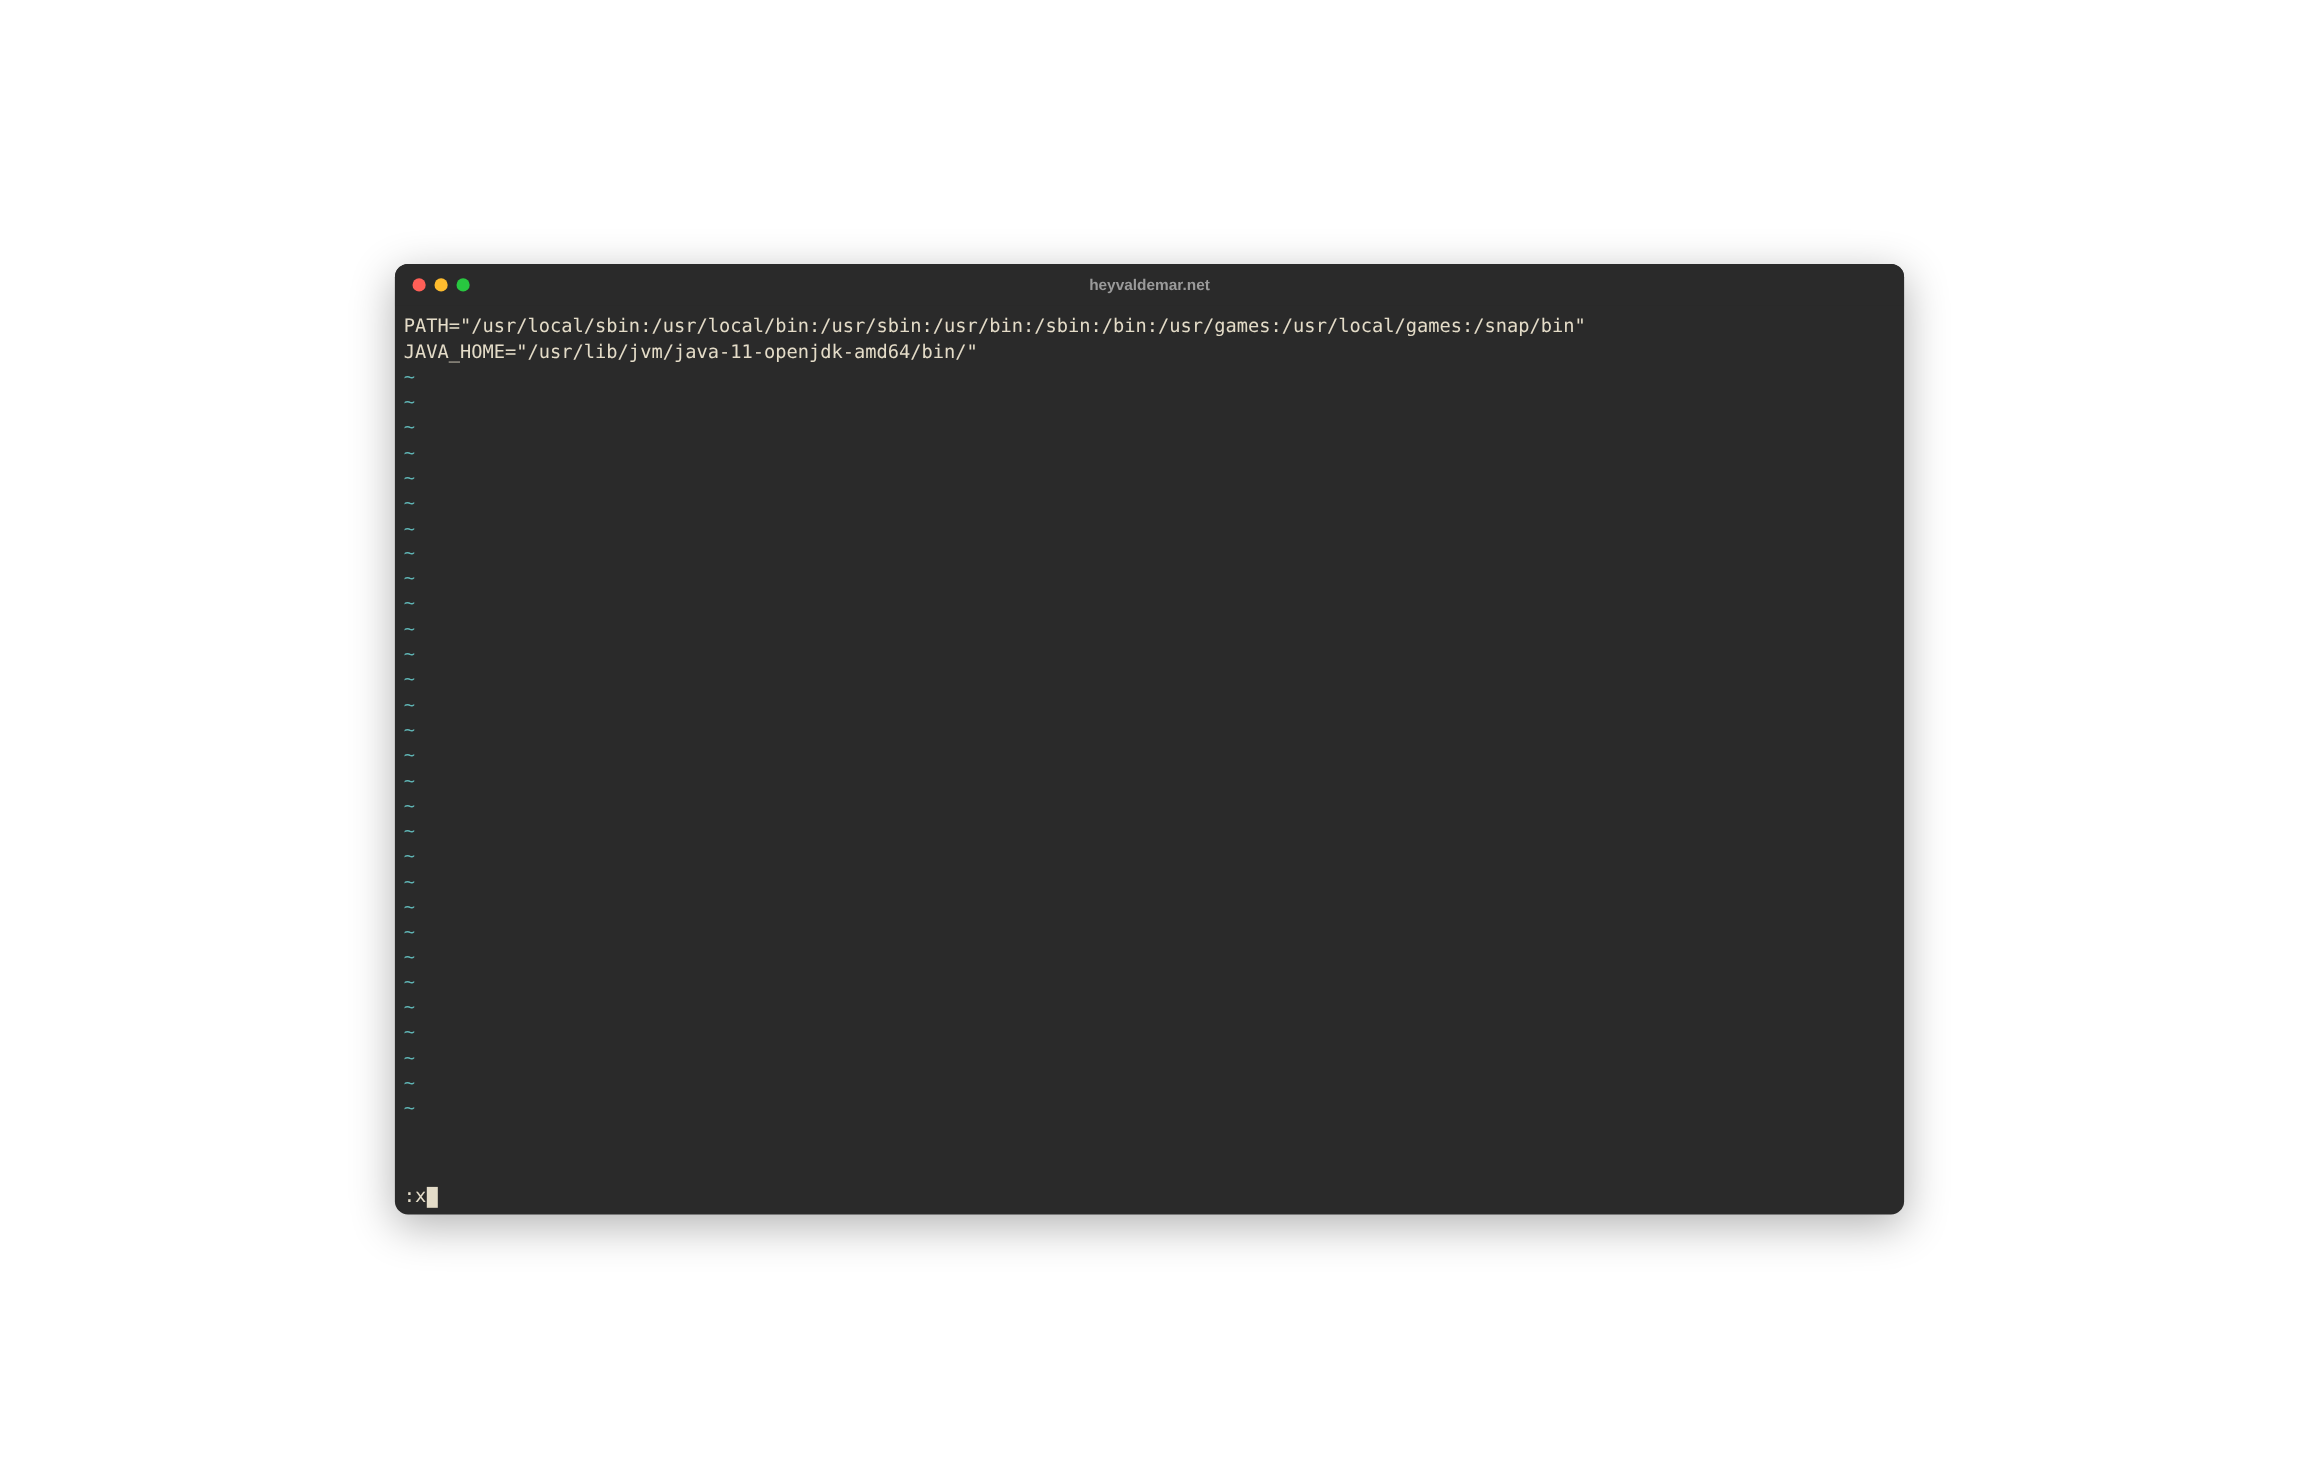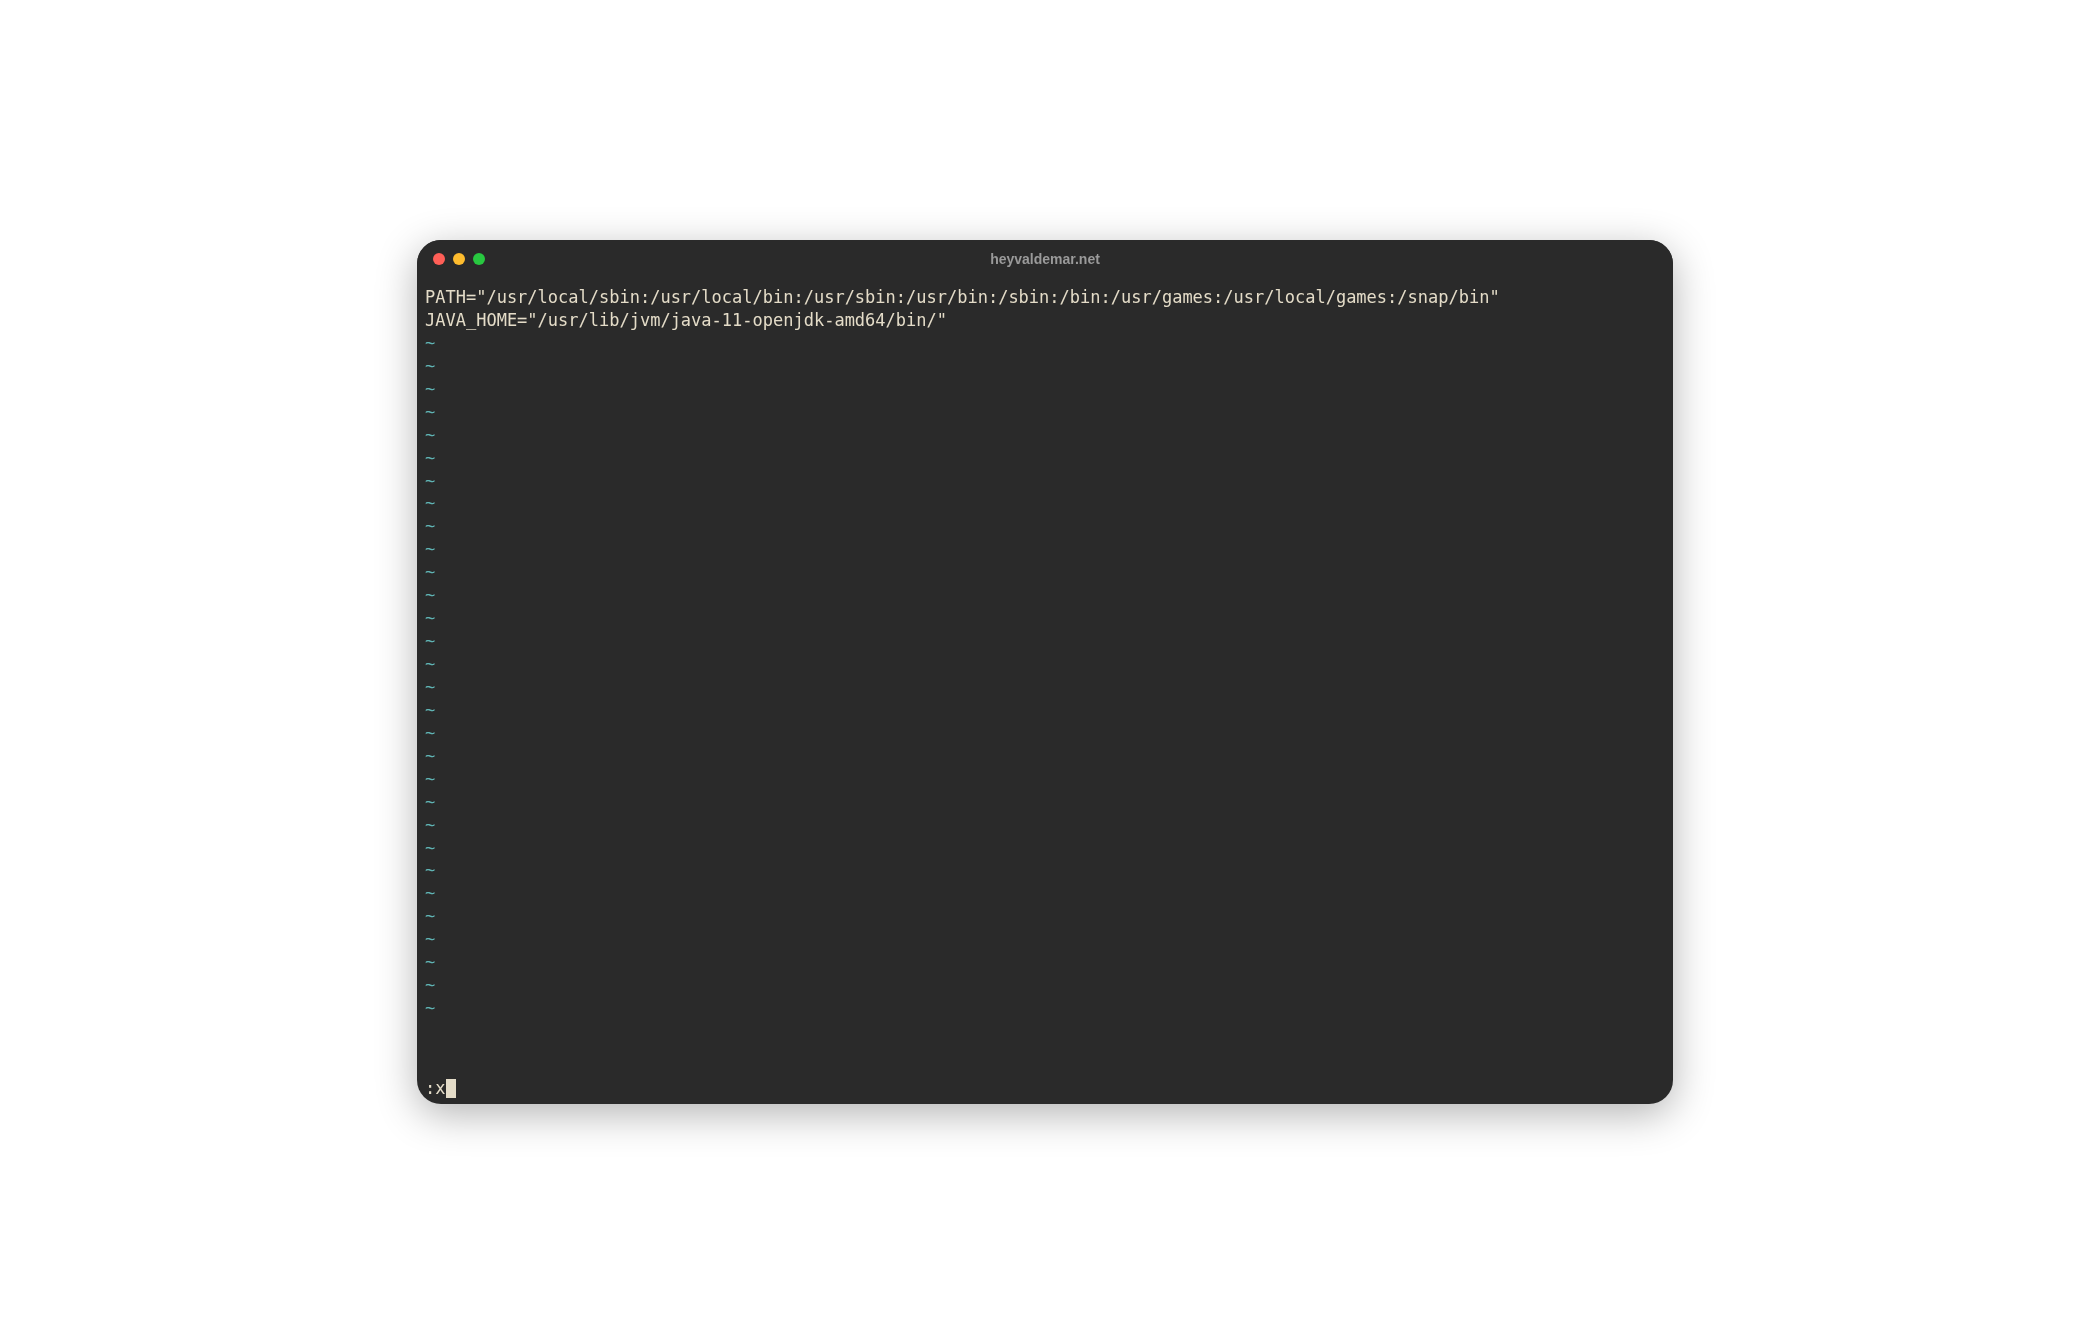--- a/index.html
+++ b/index.html
@@ -9,24 +9,24 @@
     }
     body {
       background: #ffffff;
       display: flex;
       justify-content: center;
       align-items: center;
       min-height: 100vh;
       font-family: 'SF Mono', 'Monaco', 'Menlo', 'Consolas', monospace;
     }
     .terminal-window {
-      width: 1256px;
+      width: 1372px;
       height: 864px;
       background: #2a2a2a;
-      border-radius: 24px;
+      border-radius: 12px;
       overflow: hidden;
       display: flex;
       flex-direction: column;
       box-shadow: 0 10px 40px rgba(0,0,0,0.3);
     }
     .title-bar {
       height: 38px;
       background: #2a2a2a;
       display: flex;
       align-items: center;

